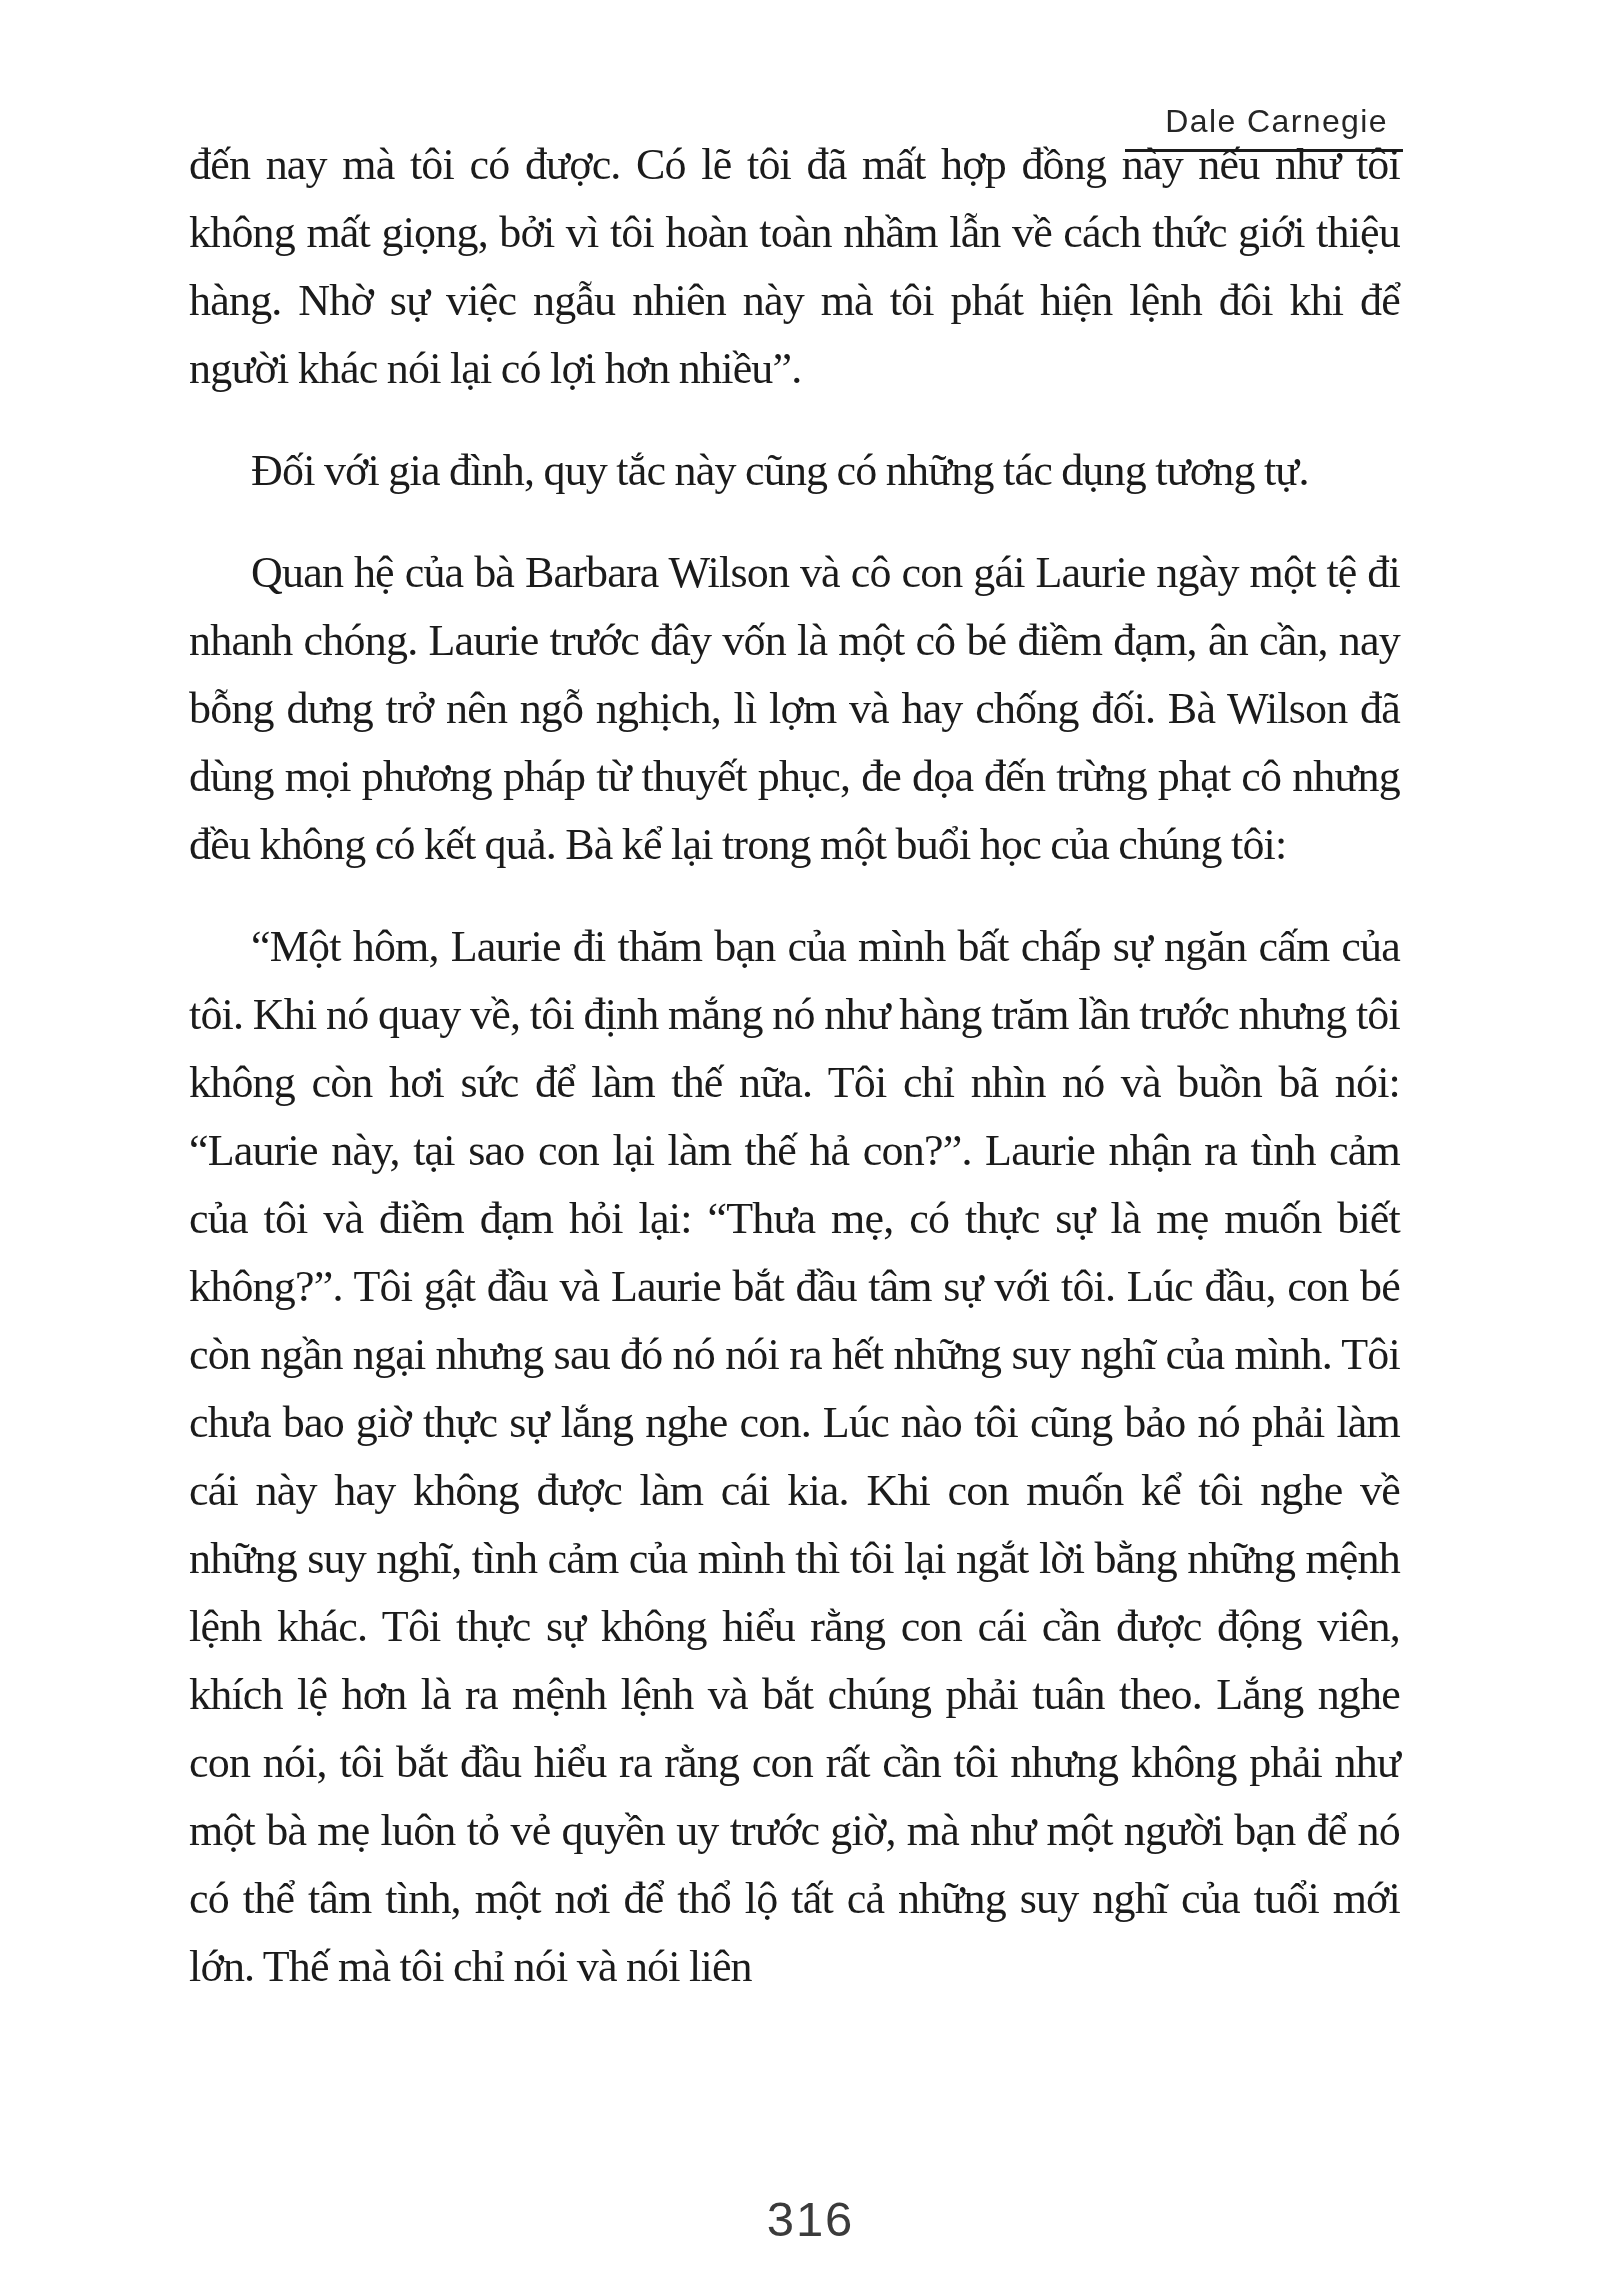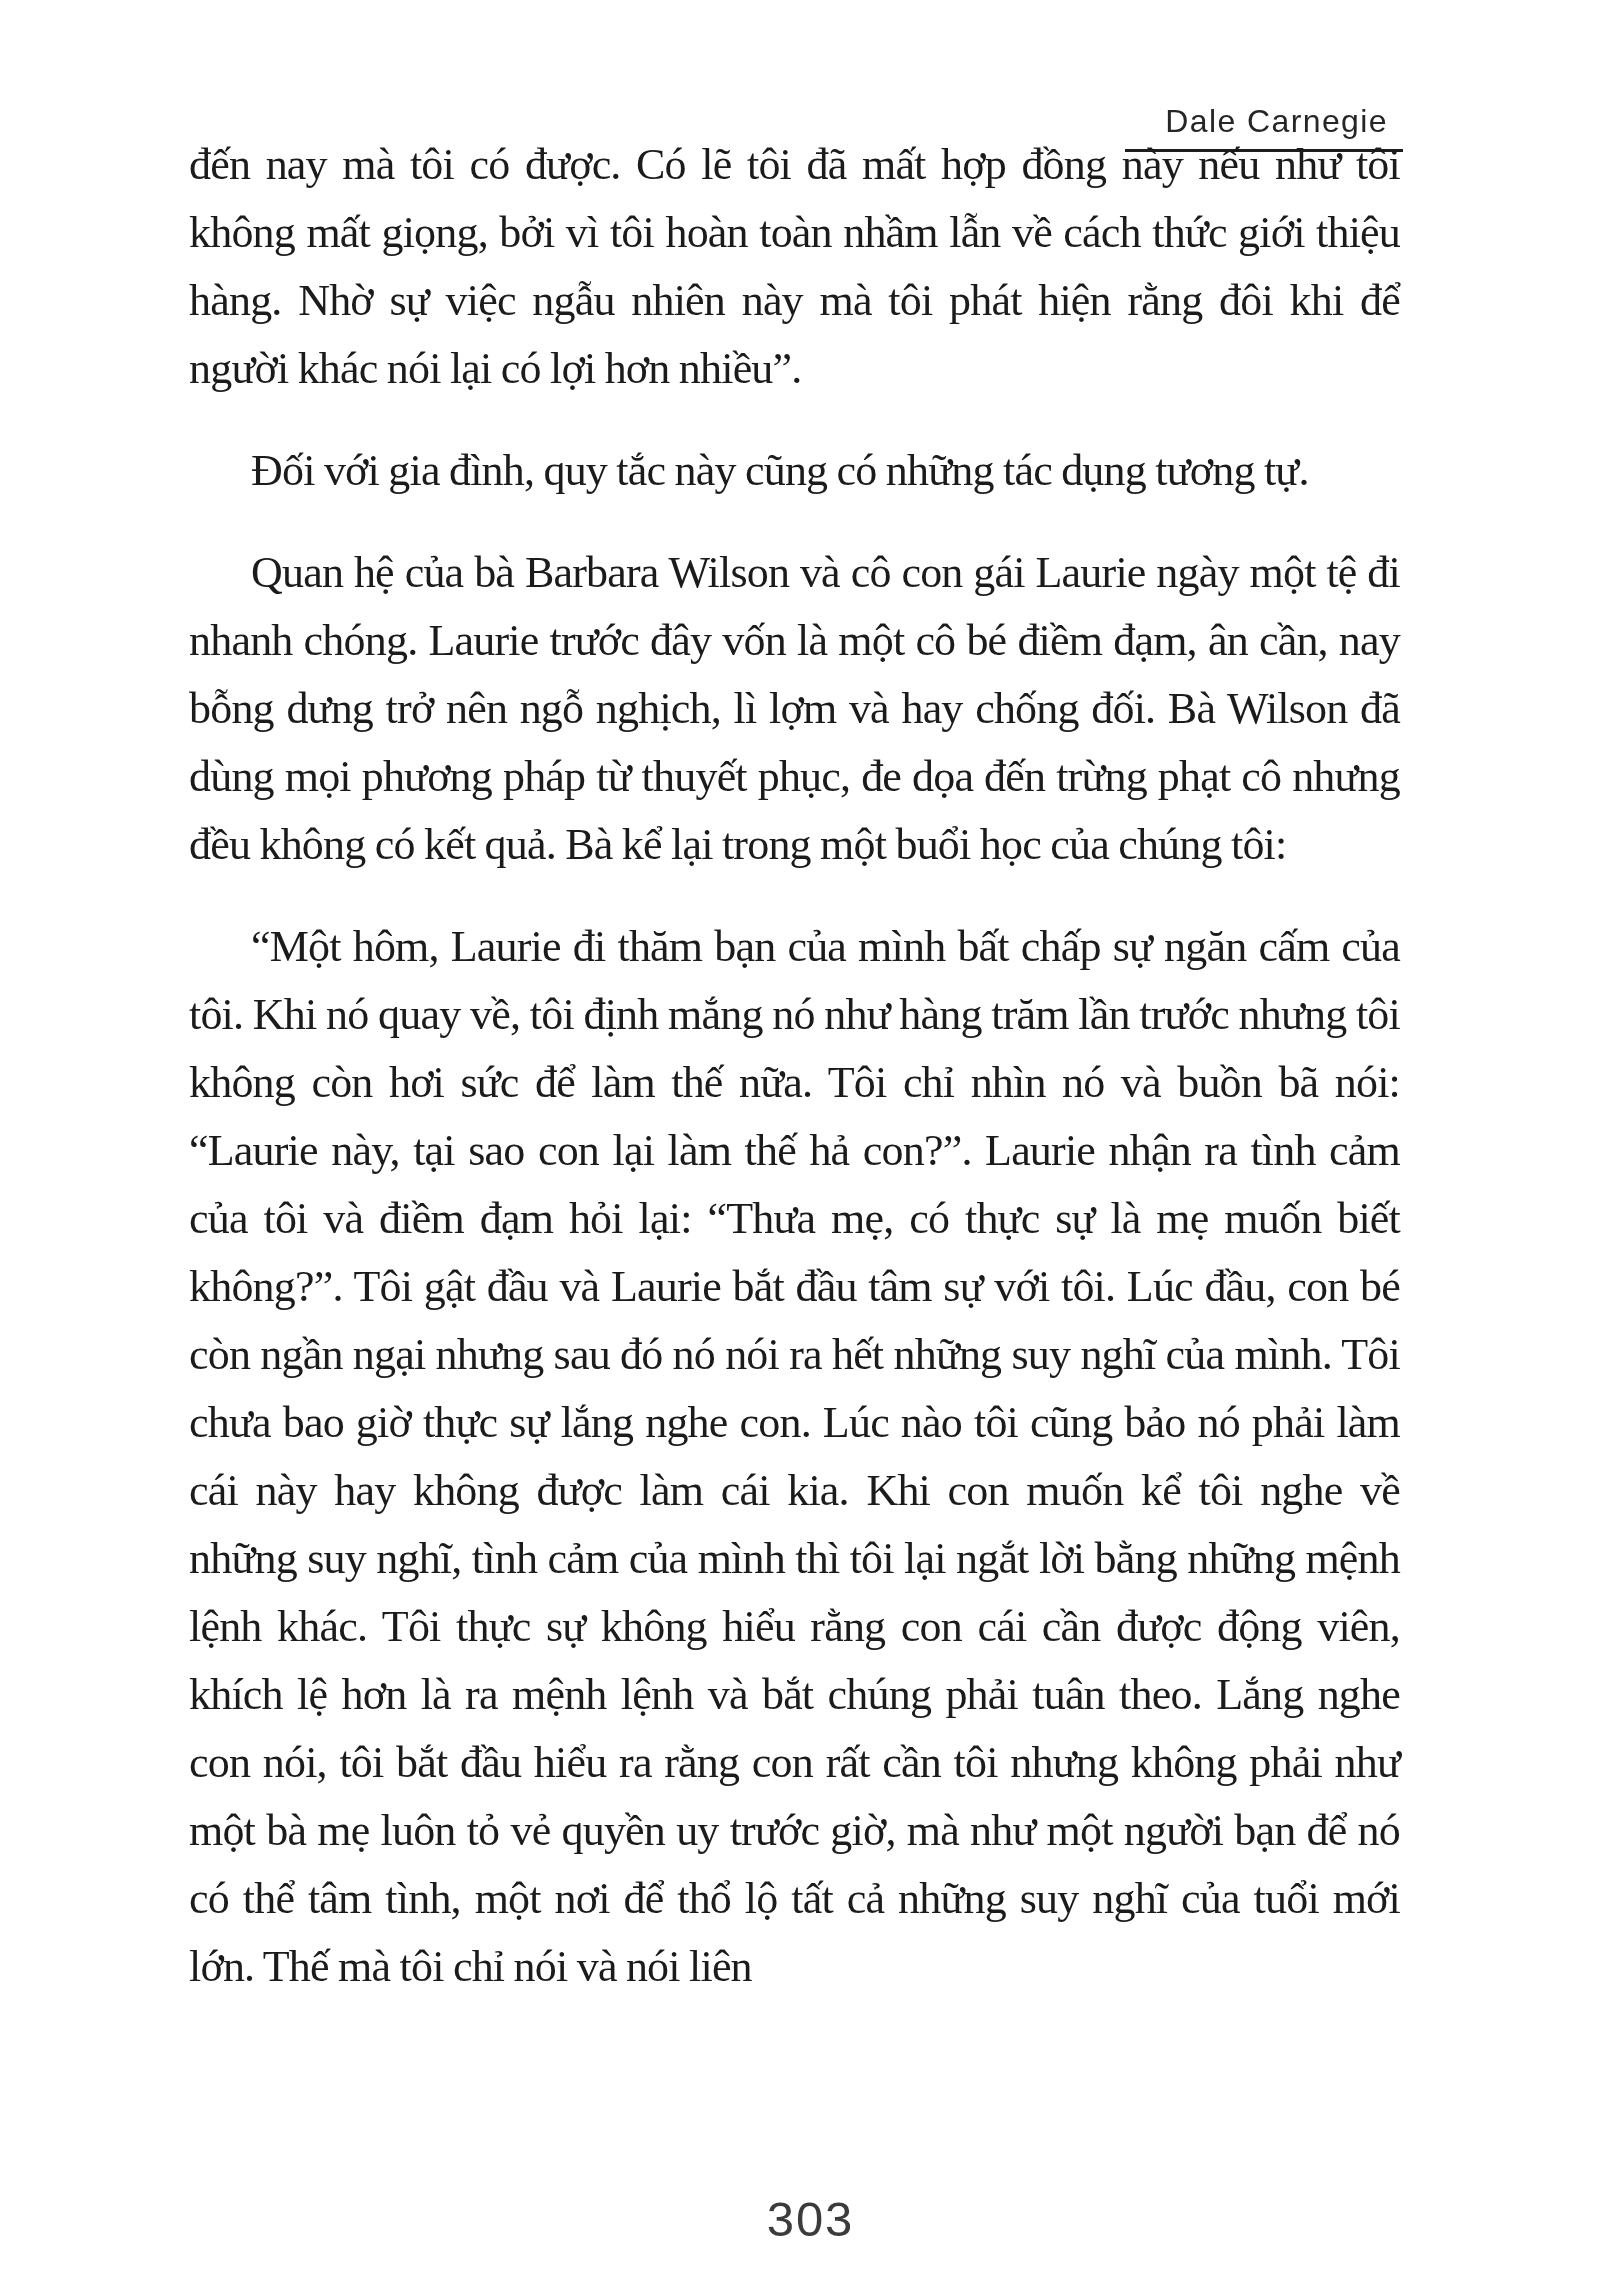--- a/index.html
+++ b/index.html
@@ -81,24 +81,24 @@
 <body>
 
 <div class="page">
 
   <header class="running-head">
     <div class="author">Dale Carnegie</div>
     <div class="rule"></div>
   </header>
 
   <main class="body-text">
-    <p class="para no-indent">đến nay mà tôi có được. Có lẽ tôi đã mất hợp đồng này nếu như tôi không mất giọng, bởi vì tôi hoàn toàn nhầm lẫn về cách thức giới thiệu hàng. Nhờ sự việc ngẫu nhiên này mà tôi phát hiện rằng đôi khi để người khác nói lại có lợi hơn nhiều”.</p>
+    <p class="para no-indent">đến nay mà tôi có được. Có lẽ tôi đã mất hợp đồng này nếu như tôi không mất giọng, bởi vì tôi hoàn toàn nhầm lẫn về cách thức giới thiệu hàng. Nhờ sự việc ngẫu nhiên này mà tôi phát hiện lệnh đôi khi để người khác nói lại có lợi hơn nhiều”.</p>
     <p class="para">Đối với gia đình, quy tắc này cũng có những tác dụng tương tự.</p>
     <p class="para">Quan hệ của bà Barbara Wilson và cô con gái Laurie ngày một tệ đi nhanh chóng. Laurie trước đây vốn là một cô bé điềm đạm, ân cần, nay bỗng dưng trở nên ngỗ nghịch, lì lợm và hay chống đối. Bà Wilson đã dùng mọi phương pháp từ thuyết phục, đe dọa đến trừng phạt cô nhưng đều không có kết quả. Bà kể lại trong một buổi học của chúng tôi:</p>
     <p class="para">“Một hôm, Laurie đi thăm bạn của mình bất chấp sự ngăn cấm của tôi. Khi nó quay về, tôi định mắng nó như hàng trăm lần trước nhưng tôi không còn hơi sức để làm thế nữa. Tôi chỉ nhìn nó và buồn bã nói: “Laurie này, tại sao con lại làm thế hả con?”. Laurie nhận ra tình cảm của tôi và điềm đạm hỏi lại: “Thưa mẹ, có thực sự là mẹ muốn biết không?”. Tôi gật đầu và Laurie bắt đầu tâm sự với tôi. Lúc đầu, con bé còn ngần ngại nhưng sau đó nó nói ra hết những suy nghĩ của mình. Tôi chưa bao giờ thực sự lắng nghe con. Lúc nào tôi cũng bảo nó phải làm cái này hay không được làm cái kia. Khi con muốn kể tôi nghe về những suy nghĩ, tình cảm của mình thì tôi lại ngắt lời bằng những mệnh lệnh khác. Tôi thực sự không hiểu rằng con cái cần được động viên, khích lệ hơn là ra mệnh lệnh và bắt chúng phải tuân theo. Lắng nghe con nói, tôi bắt đầu hiểu ra rằng con rất cần tôi nhưng không phải như một bà mẹ luôn tỏ vẻ quyền uy trước giờ, mà như một người bạn để nó có thể tâm tình, một nơi để thổ lộ tất cả những suy nghĩ của tuổi mới lớn. Thế mà tôi chỉ nói và nói liên</p>
   </main>
 
   <footer>
-    <div class="page-number">303</div>
+    <div class="page-number">316</div>
   </footer>
 
 </div>
 
 
 </body></html>

